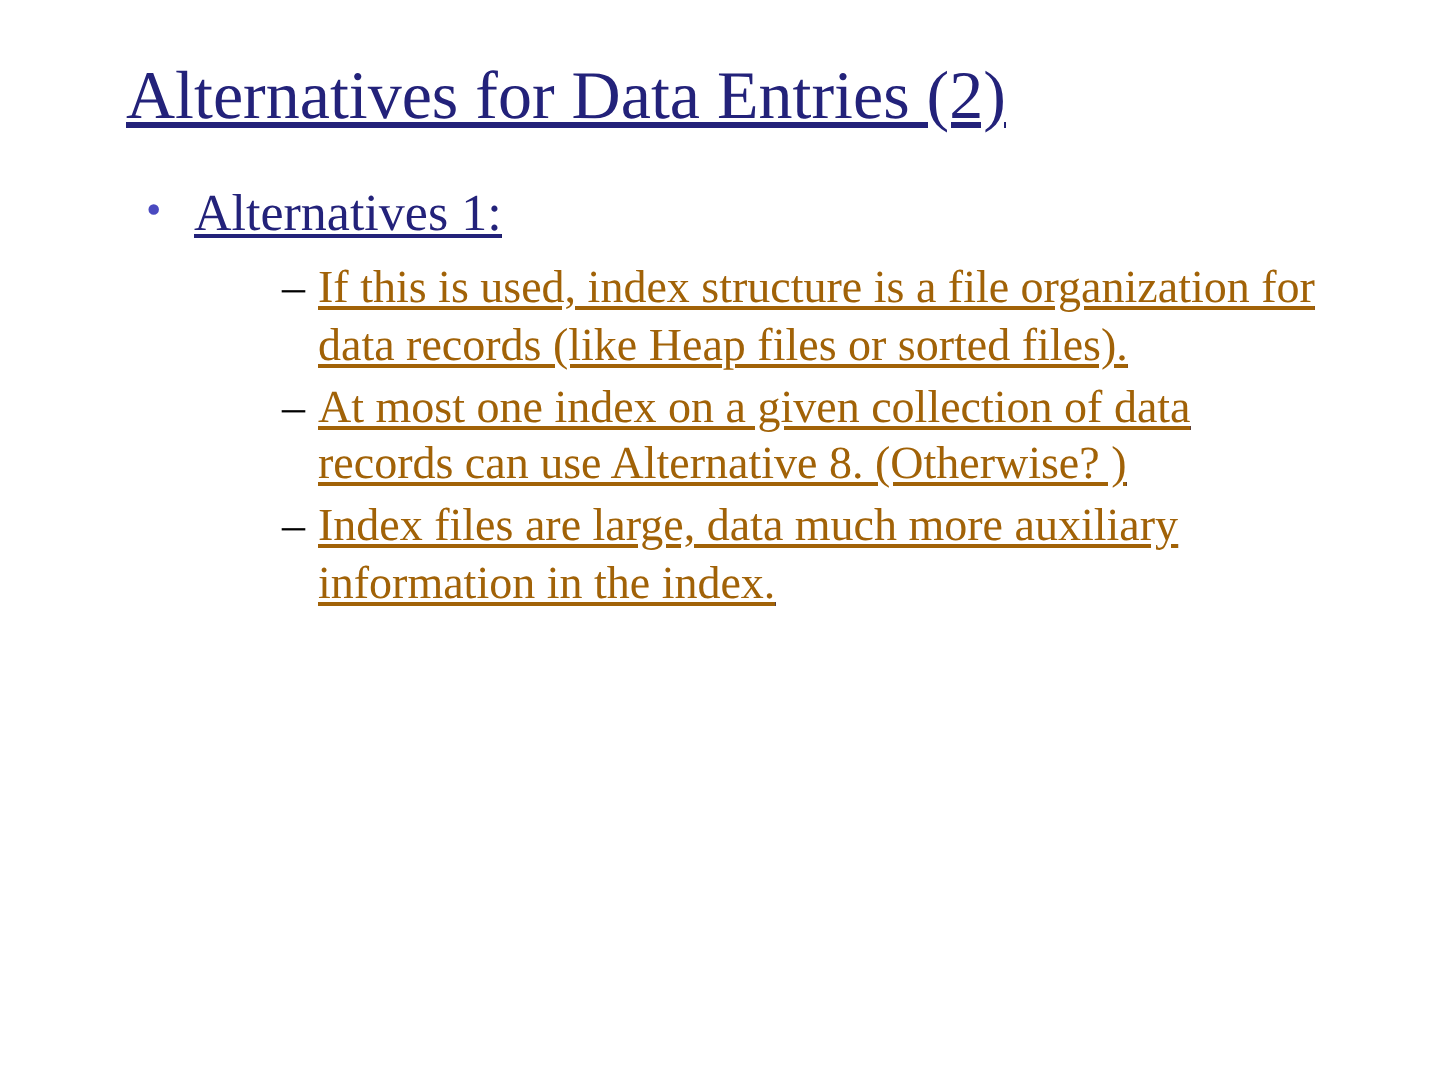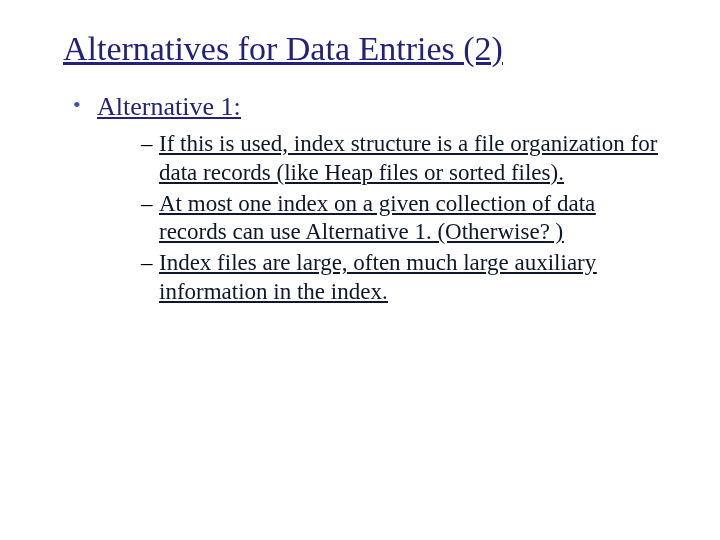--- a/index.html
+++ b/index.html
@@ -42,41 +42,41 @@
       color: #4a4ac0;
       font-size: 22px;
     }
     .sub-list {
       list-style: none;
       margin-left: 44px;
       margin-top: 8px;
     }
     .sub-item {
       font-size: 23px;
-      color: #0f172a;
+      color: #a16207;
       position: relative;
       padding-left: 18px;
       line-height: 1.25;
       margin-bottom: 2px;
     }
     .sub-item::before {
       content: "–";
       position: absolute;
       left: 0;
       top: 0;
       color: #000000;
     }
   </style>
 </head>
 <body>
 
 <h1 class="title">Alternatives for Data Entries (2)</h1>
 
 <ul class="bullet-list">
   <li class="bullet-item">
-    <span>Alternative 1:</span>
+    <span>Alternatives 1:</span>
     <ul class="sub-list">
       <li class="sub-item">If this is used, index structure is a file organization for data records (like Heap files or sorted files).</li>
-      <li class="sub-item">At most one index on a given collection of data records can use Alternative 1.  (Otherwise? )</li>
-      <li class="sub-item">Index files are large, often much large auxiliary information in the index.</li>
+      <li class="sub-item">At most one index on a given collection of data records can use Alternative 8.  (Otherwise? )</li>
+      <li class="sub-item">Index files are large, data much more auxiliary information in the index.</li>
     </ul>
   </li>
 </ul>
 
 </body></html>

